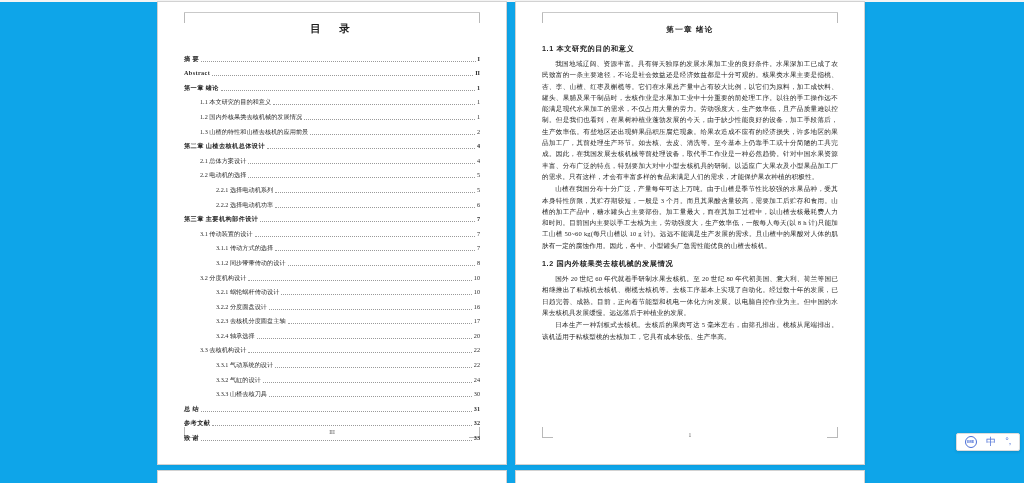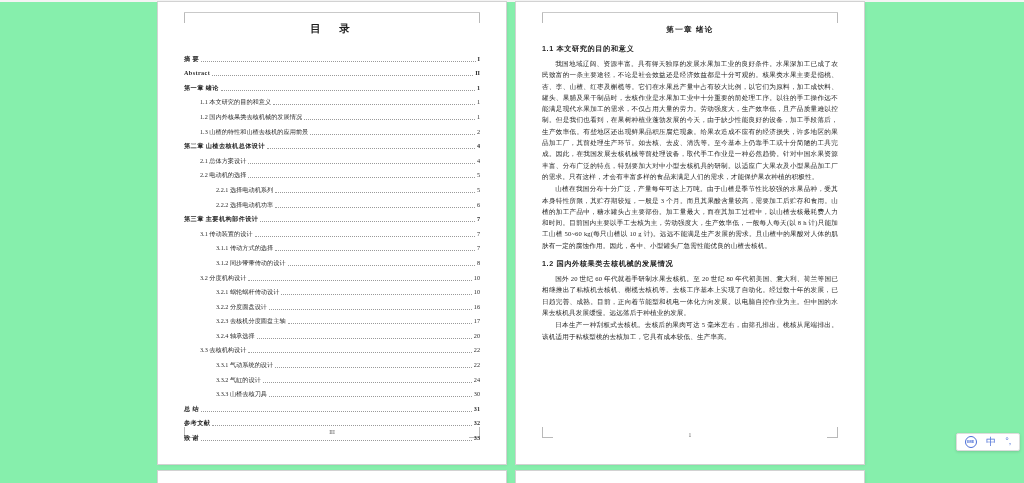--- a/index.html
+++ b/index.html
@@ -5,21 +5,21 @@
   * { box-sizing: border-box; margin: 0; padding: 0; }
   html, body {
     width: 1024px; height: 483px;
     background: #e3e3e3;
     font-family: "Liberation Serif", "DejaVu Serif", serif;
     overflow: hidden;
   }
   .viewport {
     position: relative;
     width: 1024px; height: 483px;
-    background: #86efac;
+    background: #0ea5e9;
     overflow: hidden;
   }
   .topstrip {
     position: absolute; top: 0; left: 0; width: 1024px; height: 2px;
     background: #f4f4f4;
   }
 
   
   .page {
     position: absolute;

